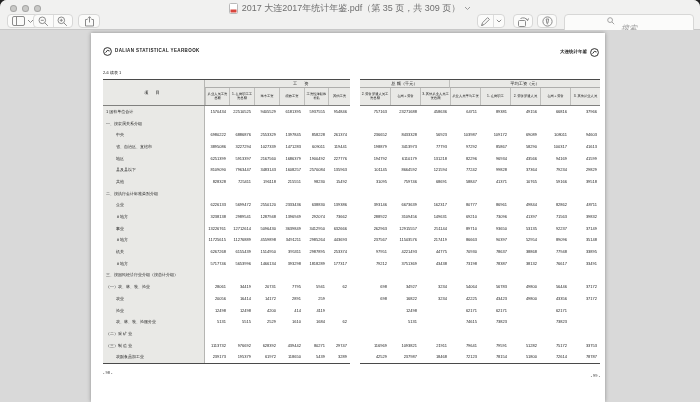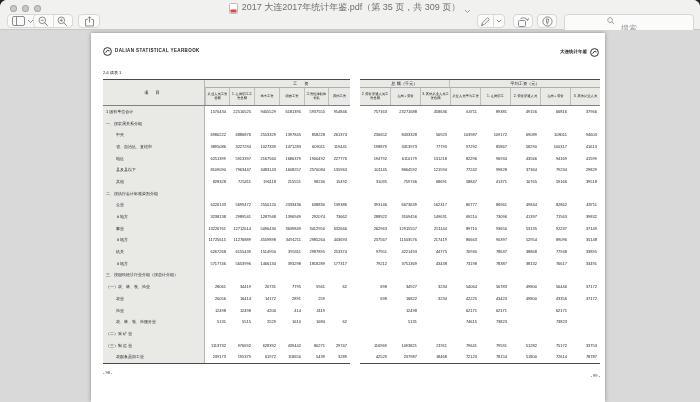--- a/index.html
+++ b/index.html
@@ -4,29 +4,29 @@
 <style>
   html,body{margin:0;padding:0;background:#222;}
   .window{position:relative;width:700px;height:402px;background:#d9d9d9;overflow:hidden;
           border-radius:7px 7px 0 0;font-family:"Liberation Sans",sans-serif;}
   
   .titlebar{position:absolute;left:0;top:0;width:700px;height:29px;background:#f1f1f0;
             border-bottom:1px solid #c8c8c8;}
   .light{position:absolute;top:5px;width:7px;height:7px;border-radius:50%;
          background:#c9c9c7;border:0.5px solid rgba(0,0,0,.18);box-sizing:border-box;}
   .titlerow{position:absolute;left:0;top:2px;width:100%;height:12px;display:flex;
-            align-items:flex-end;justify-content:center;gap:4px;}
+            align-items:center;justify-content:center;gap:4px;}
   .wtitle{font-size:9px;color:#6f6f6f;white-space:nowrap;}
   .btn{position:absolute;top:14px;height:14px;background:#fbfbfa;border:1px solid #d7d7d6;
        border-radius:4px;box-sizing:border-box;display:flex;align-items:center;justify-content:center;}
   .seg{width:1px;align-self:stretch;background:#ddd;}
   .search{position:absolute;top:14px;left:564px;width:130px;height:28px;background:#fbfbfa;
           border:1px solid #d7d7d6;border-radius:4px;box-sizing:border-box;
           font-size:8px;color:#9a9a9a;text-align:center;outline:none;
-          font-family:"Liberation Sans",sans-serif;}
+          font-family:"Liberation Sans",sans-serif;font-style:italic;}
   .search::placeholder{color:#9a9a9a;}
   .searchicon{position:absolute;top:17px;left:607px;pointer-events:none;}
   svg.ic{display:block;}
   
   .content{position:absolute;left:0;top:30px;width:700px;height:372px;background:#d9d9d9;overflow:hidden;}
   .sheet{position:absolute;left:91px;top:3px;width:514px;height:369px;background:#ffffff;
          box-shadow:0 0 4px rgba(0,0,0,.35);}
   .brandL{position:absolute;left:12px;top:14px;display:flex;align-items:center;gap:3px;}
   .brandL .t{font-size:4.5px;font-weight:bold;letter-spacing:.4px;color:#1a1a1a;line-height:1;}
   .brandR{position:absolute;right:6px;top:15px;display:flex;align-items:center;gap:3px;}

